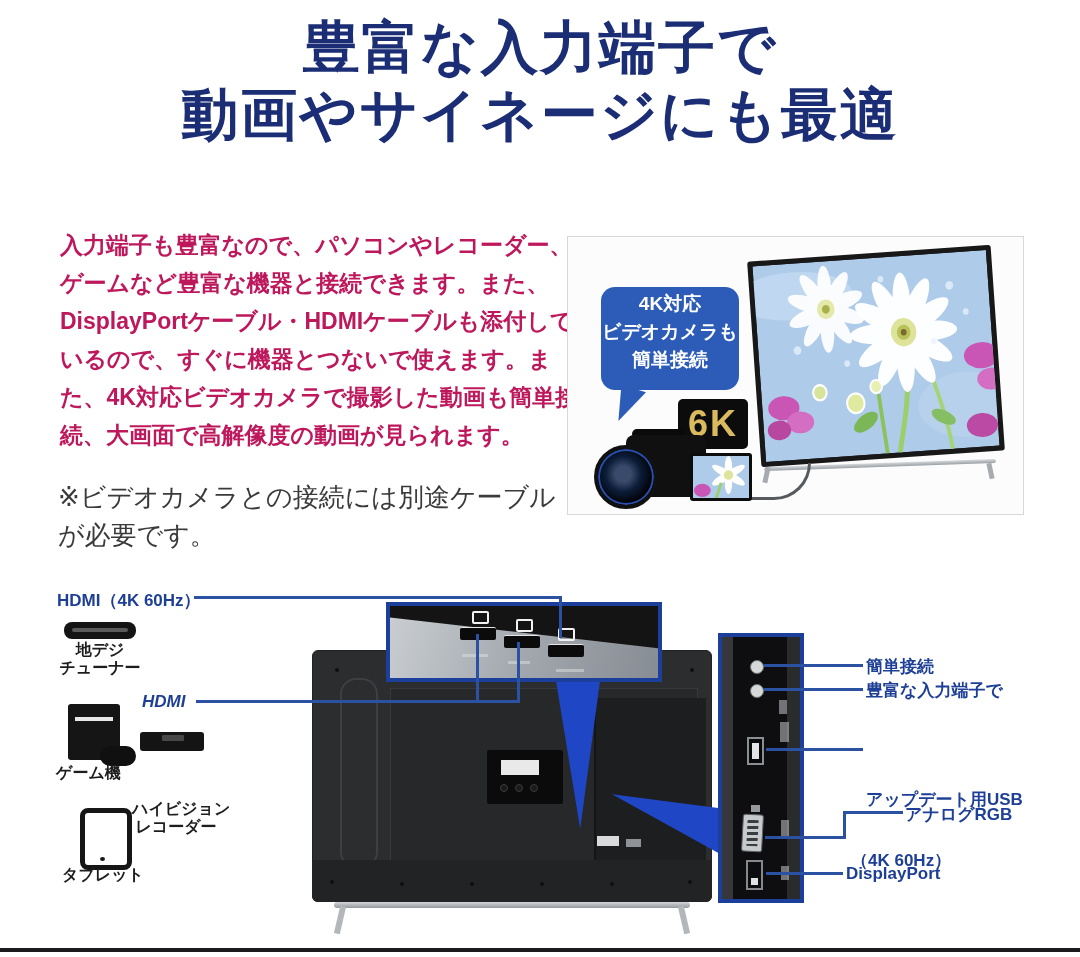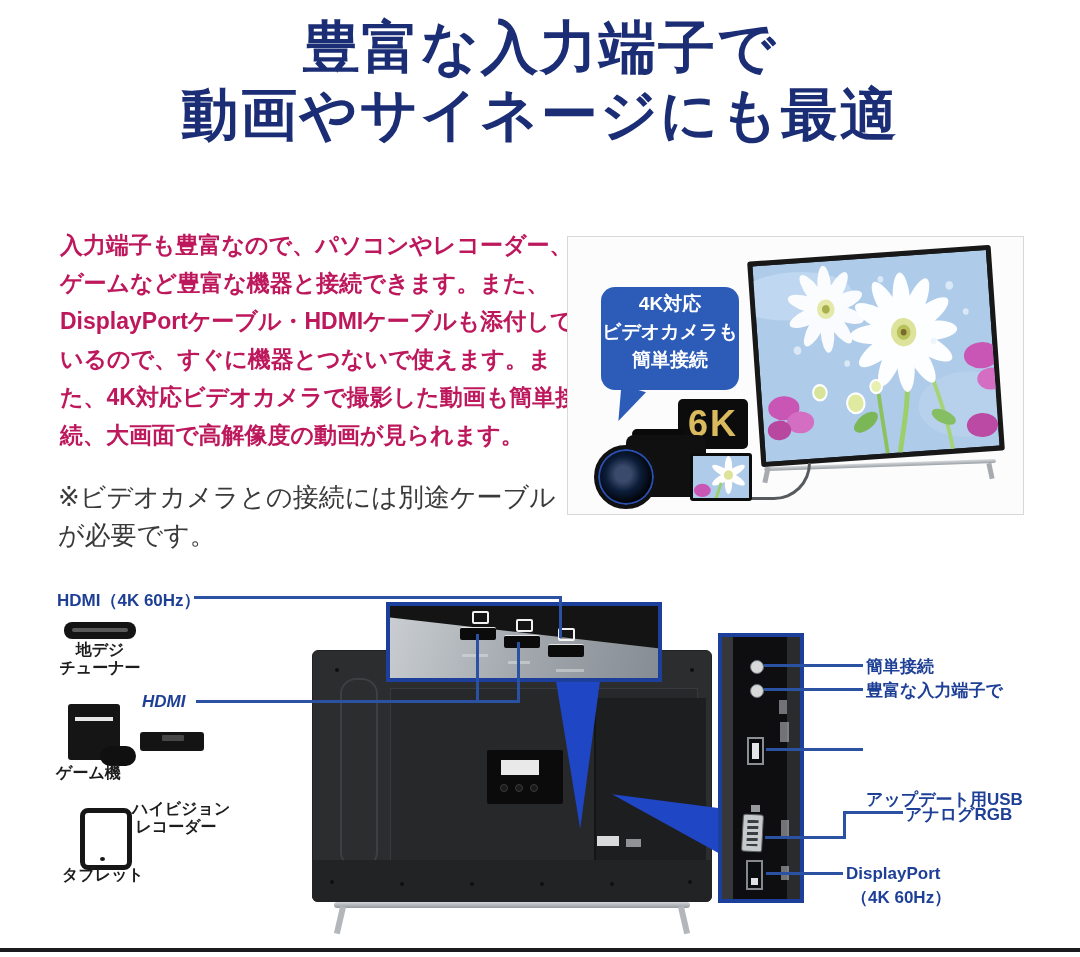--- a/index.html
+++ b/index.html
@@ -307,16 +307,16 @@
   <div class="abs lead" style="left:843px;top:811px;width:60px;height:3px;"></div>
   <div class="abs lead" style="left:843px;top:811px;width:3px;height:28px;"></div>
   <div class="abs lead" style="left:765px;top:836px;width:81px;height:3px;"></div>
   <div class="abs lead" style="left:766px;top:872px;width:77px;height:3px;"></div>
 
   <div class="abs lbl-blue" style="left:866px;top:655px;">簡単接続</div>
   <div class="abs lbl-blue" style="left:866px;top:679px;">豊富な入力端子で</div>
   <div class="abs lbl-blue" style="left:866px;top:740px;margin-top:48px;">アップデート用USB</div>
   <div class="abs lbl-blue" style="left:905px;top:803px;">アナログRGB</div>
   <div class="abs lbl-blue" style="left:846px;top:864px;">DisplayPort</div>
-  <div class="abs lbl-blue" style="left:851px;top:886px;text-align:center;">（4K 60Hz）</div>
+  <div class="abs lbl-blue" style="left:851px;top:849px;text-align:center;">（4K 60Hz）</div>
 
   <div class="abs divider"></div>
 </div>
 
 </body></html>

